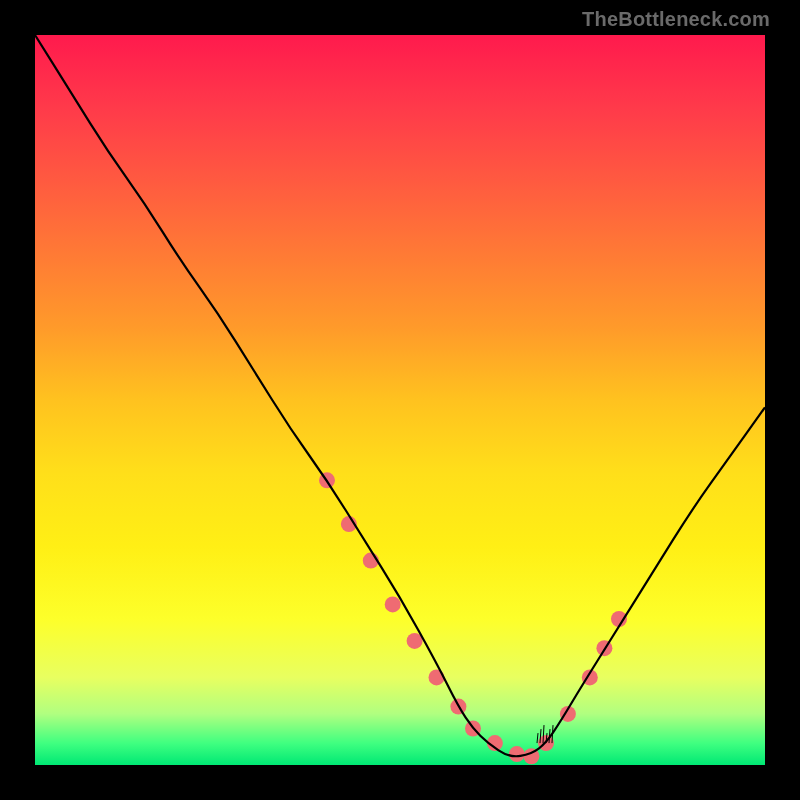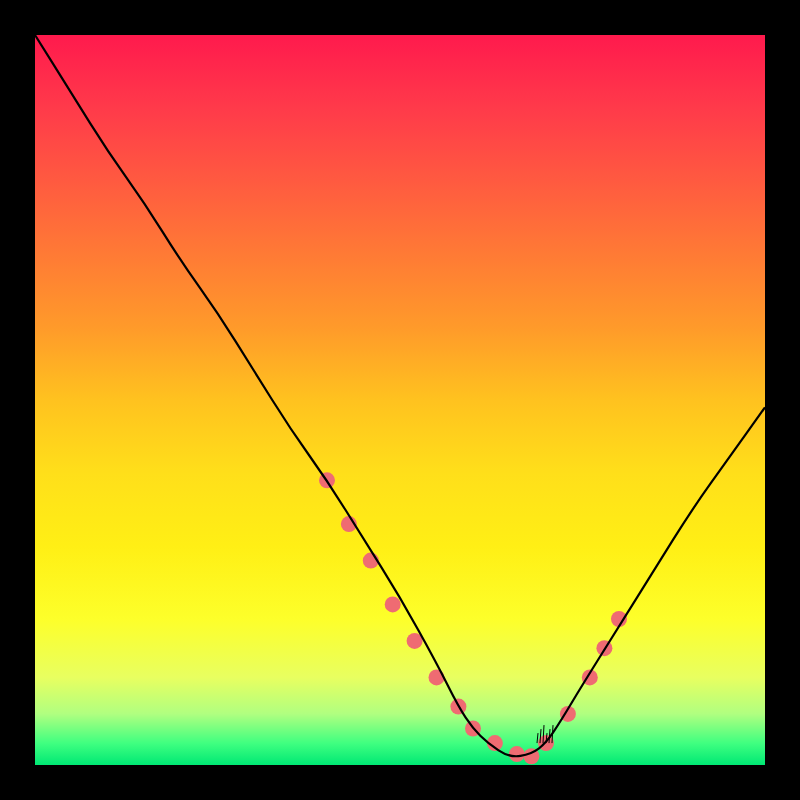--- a/index.html
+++ b/index.html
@@ -88,14 +88,15 @@
           <line x1="501.99999999999994" y1="708.1" x2="502.99999999999994" y2="698.1" stroke="#000" stroke-width="1"></line>
           <line x1="504.99999999999994" y1="708.1" x2="505.99999999999994" y2="694.1" stroke="#000" stroke-width="1"></line>
           <line x1="507.99999999999994" y1="708.1" x2="508.99999999999994" y2="690.1" stroke="#000" stroke-width="1"></line>
           <line x1="510.99999999999994" y1="708.1" x2="511.99999999999994" y2="698.1" stroke="#000" stroke-width="1"></line>
           <line x1="514" y1="708.1" x2="515" y2="694.1" stroke="#000" stroke-width="1"></line>
           <line x1="517" y1="708.1" x2="518" y2="690.1" stroke="#000" stroke-width="1"></line>
         </g>
     </svg>
   </div>
 
+  <div class="watermark">TheBottleneck.com</div>
 
 </div>
 
 </body></html>

